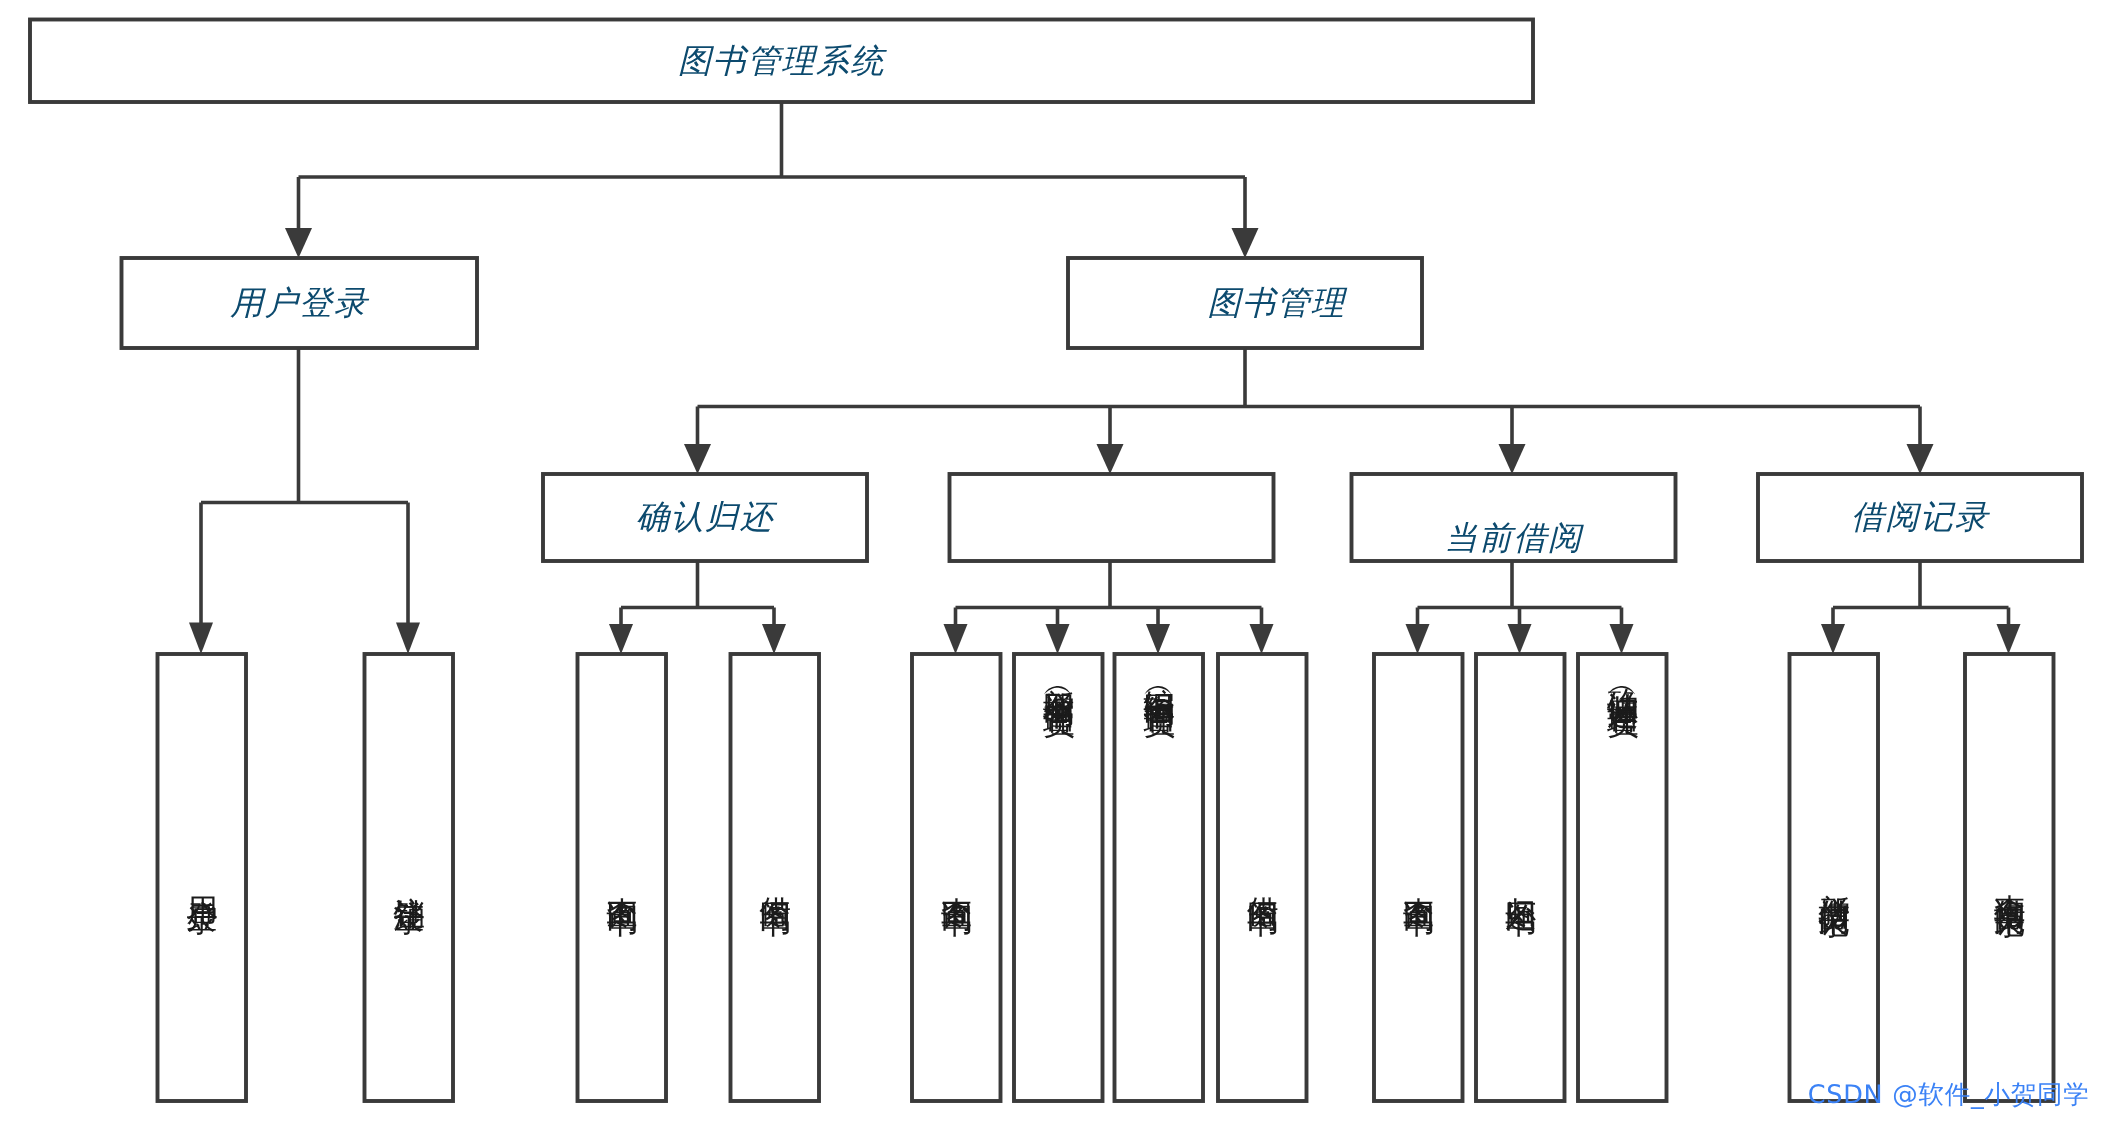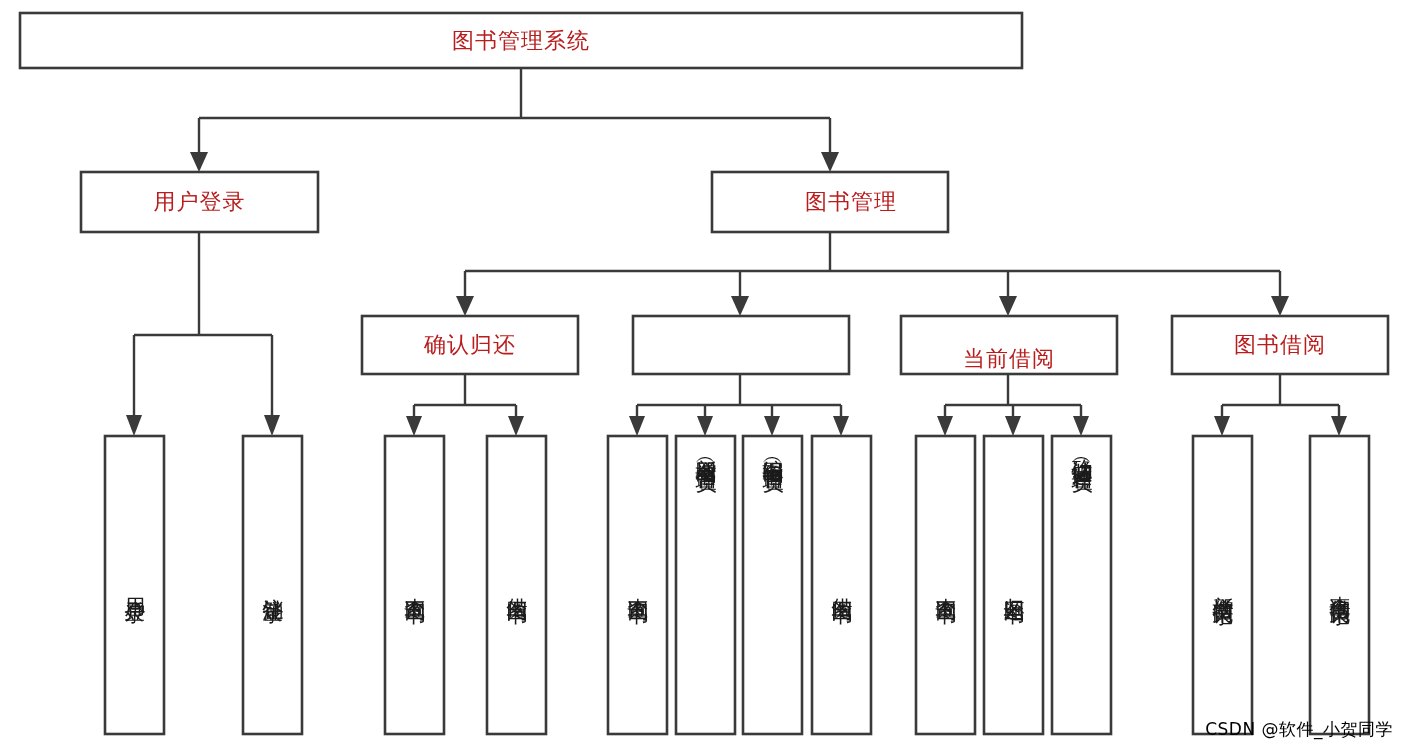--- a/index.html
+++ b/index.html
@@ -60,31 +60,32 @@
   .hlabel-wrap {
     position: absolute;
     display: flex;
     align-items: center;
     justify-content: center;
     pointer-events: none;
   }
   .hlabel-text {
     font-family: "DejaVu Sans", "Liberation Sans", sans-serif;
     font-size: 22px;
-    color: #b91c1c;
+    color: #0c4a6e;
     letter-spacing: 1px;
     white-space: nowrap;
+    font-style: italic;
   }
   #watermark {
     position: absolute;
     right: 12px;
     bottom: 6px;
     font-family: "DejaVu Sans", "Liberation Sans", sans-serif;
     font-size: 17px;
-    color: #000000;
+    color: #3b82f6;
     white-space: nowrap;
     letter-spacing: 0.5px;
   }
 </style>
 </head>
 <body>
 
 <div id="diagram-root">
 
   <svg id="tree-svg" viewBox="0 0 1405 747" xmlns="http://www.w3.org/2000/svg">
@@ -210,21 +211,21 @@
     <span class="hlabel-text">图书管理</span>
   </div>
 
   <div class="hlabel-wrap" style="left:362px; top:316px; width:216px; height:58px;">
     <span class="hlabel-text">确认归还</span>
   </div>
   <div class="hlabel-wrap" style="left:901px; top:330px; width:216px; height:58px;align-items:center;">
     <span class="hlabel-text">当前借阅</span>
   </div>
   <div class="hlabel-wrap" style="left:1172px; top:316px; width:216px; height:58px;">
-    <span class="hlabel-text">图书借阅</span>
+    <span class="hlabel-text">借阅记录</span>
   </div>
 
   <div class="vlabel-wrap" style="left:105px; top:436px; width:59px; height:298px;">
     <span class="vlabel-text">用户登录</span>
   </div>
   <div class="vlabel-wrap" style="left:243px; top:436px; width:59px; height:298px;">
     <span class="vlabel-text">注销登录</span>
   </div>
 
   <div class="vlabel-wrap" style="left:385px; top:436px; width:59px; height:298px;">

